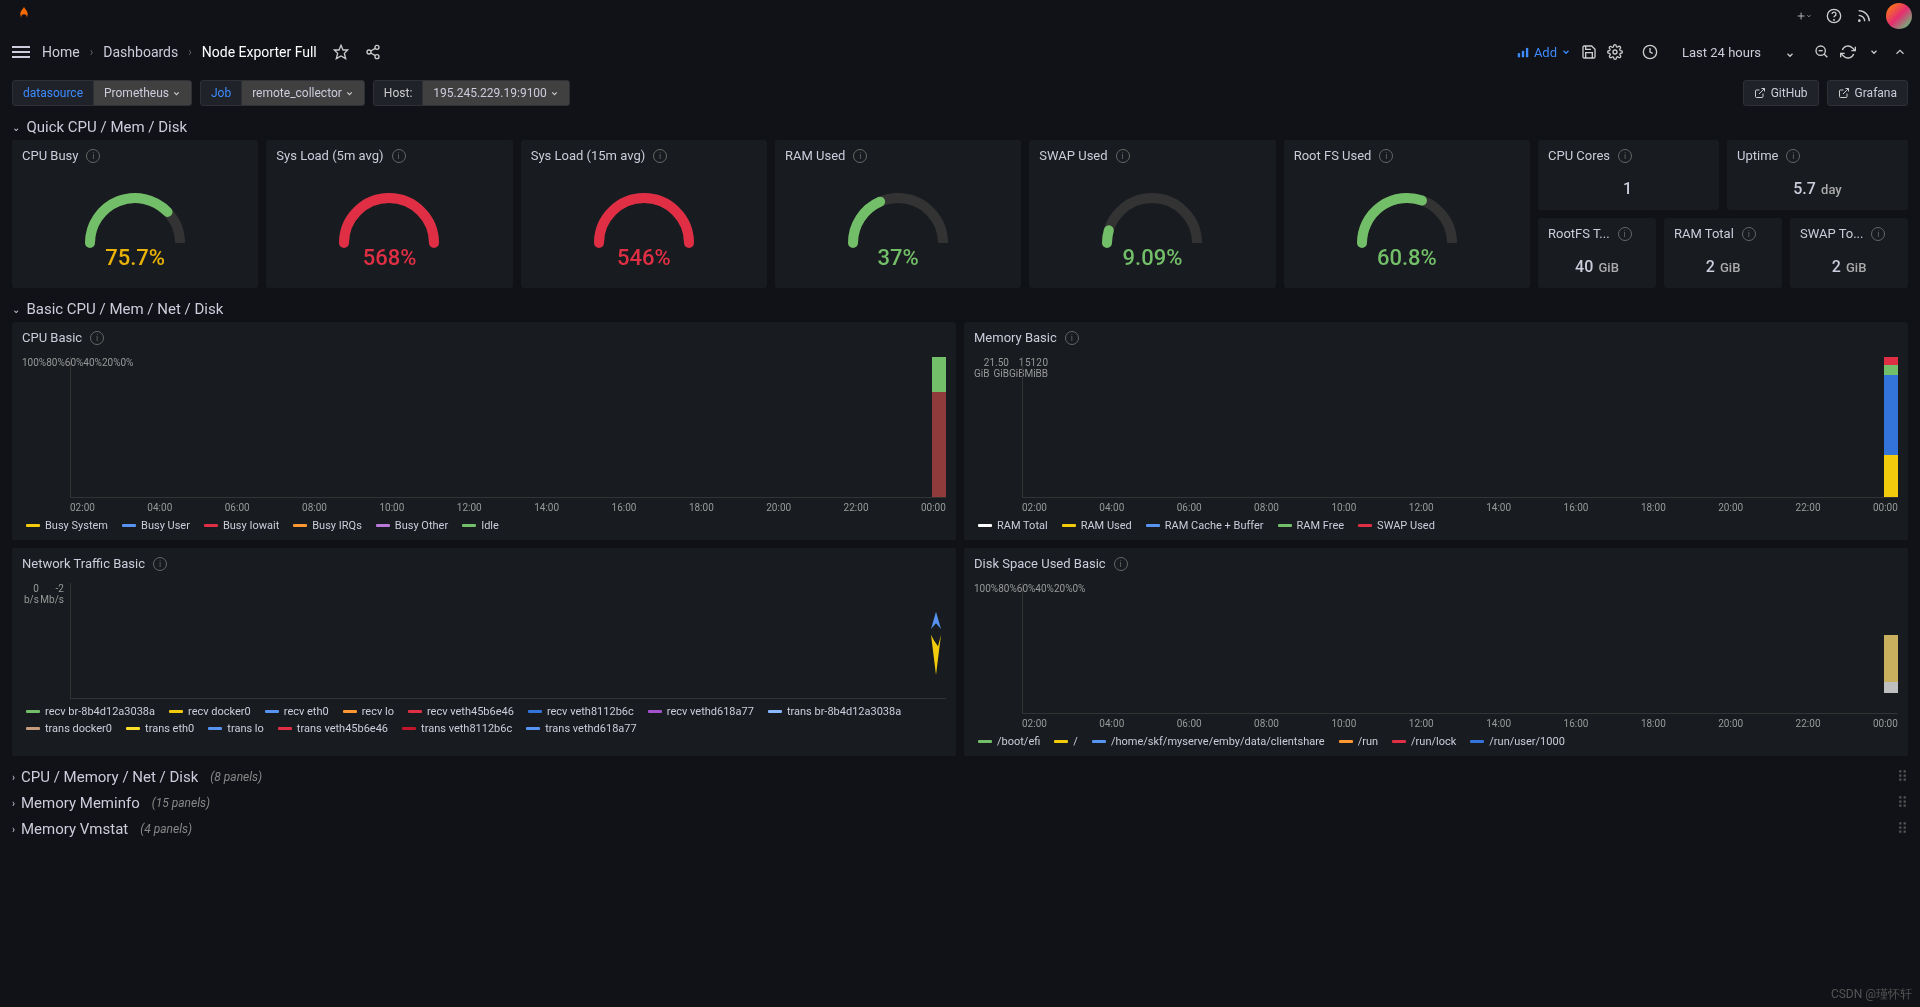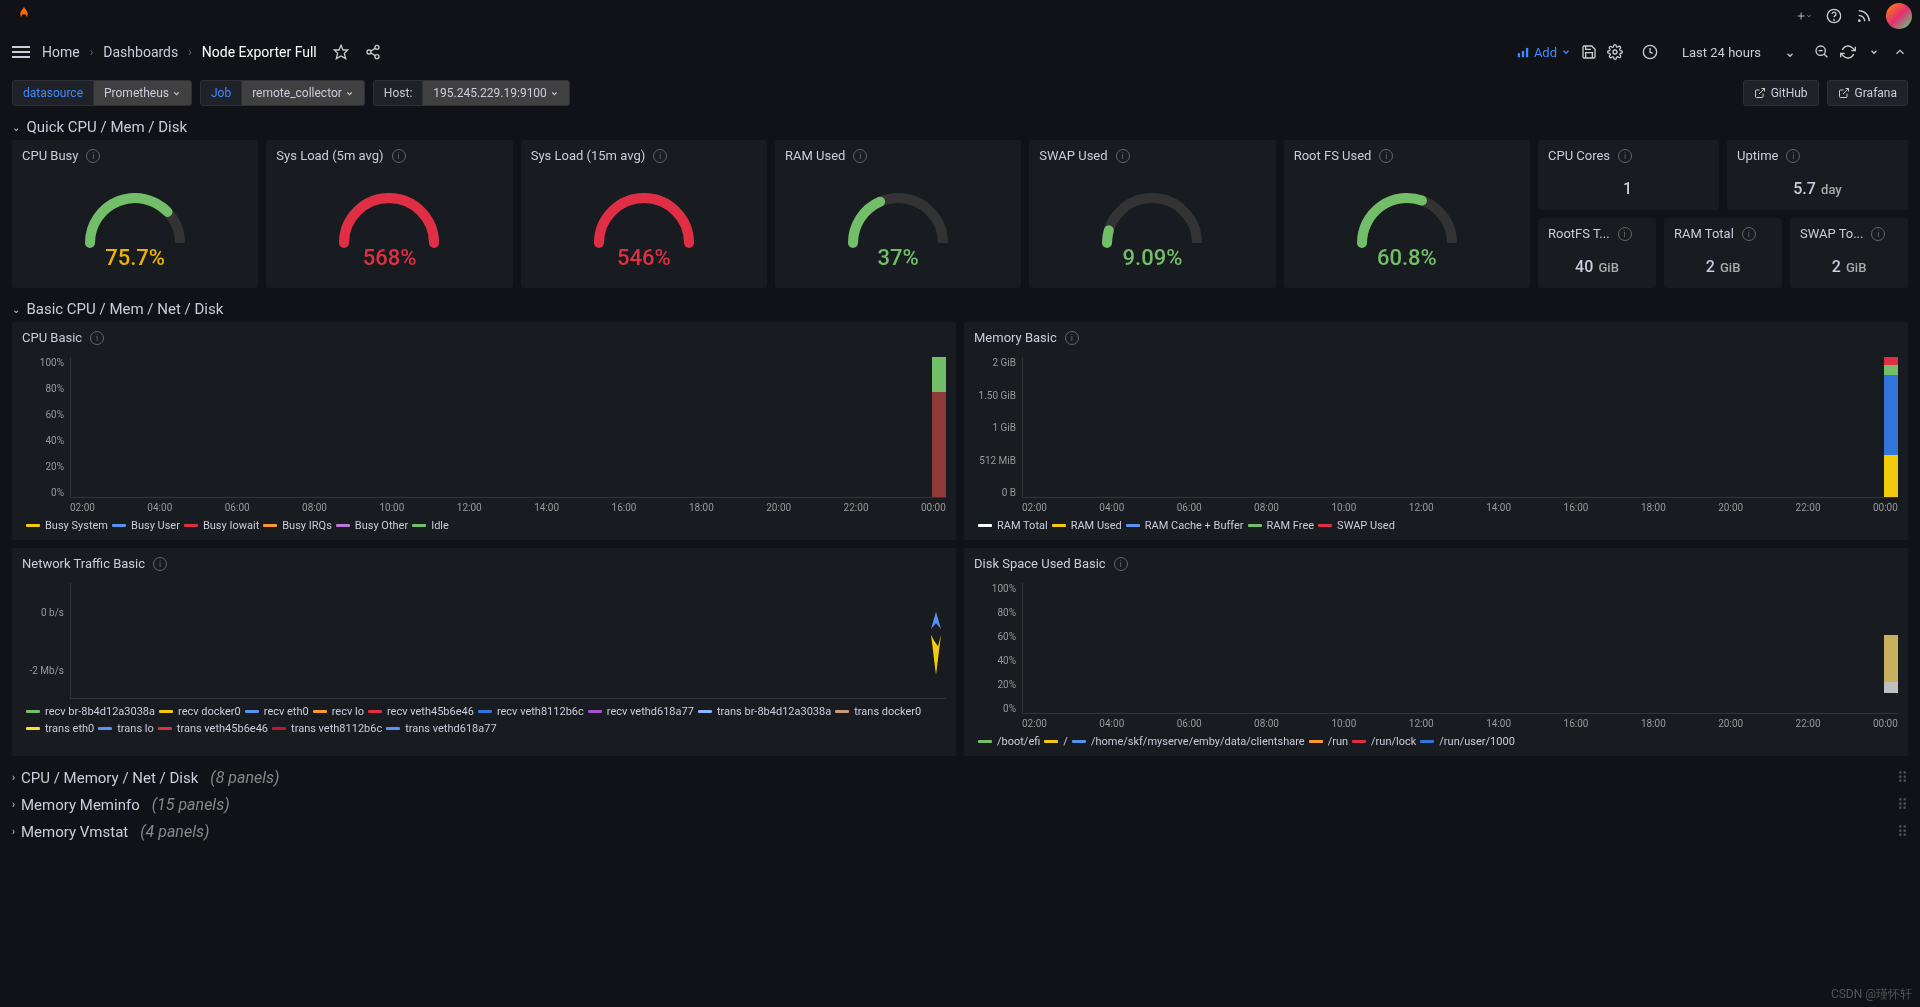--- a/index.html
+++ b/index.html
@@ -21,37 +21,37 @@
 .sep { color:#666; margin:0 4px; }
 .navright { margin-left:auto; display:flex; align-items:center; gap:10px; }
 .addbtn { color:#3d8bff; display:flex; align-items:center; gap:4px; cursor:pointer; font-size:13px; }
 .timepick { display:flex; align-items:flex-end; gap:24px; padding:4px 8px; border:1px solid transparent; border-radius:3px; cursor:pointer; font-size:13px; }
 .varrow { display:flex; align-items:center; padding:8px 12px; gap:8px; }
 .varlabel { background:#1f2228; border:1px solid #2e3036; padding:5px 10px; border-radius:3px 0 0 3px; font-size:12px; color:#3d8bff; }
 .varval { background:#404040; border:1px solid #2e3036; padding:5px 10px; border-radius:0 3px 3px 0; margin-left:-9px; font-size:12px; cursor:pointer; }
 .linkbtn { margin-left:auto; background:#1f2228; border:1px solid #2e3036; padding:5px 10px; border-radius:3px; font-size:12px; cursor:pointer; display:flex; align-items:center; gap:5px; }
 .rowhdr { display:flex; align-items:center; padding:4px 12px; font-size:15px; color:#ccccdc; cursor:pointer; gap:6px; }
 .rowhdr .tog { font-size:10px; }
-.rowhdr .cnt { color:#888; font-style:italic; font-size:16px; margin-left:6px; }
+.rowhdr .cnt { color:#888; font-style:italic; font-size:12px; margin-left:6px; }
 .rowhdr .drag { margin-left:auto; color:#555; }
 .panel { background:#181b1f; border-radius:3px; flex:1; position:relative; }
 .phdr { display:flex; align-items:center; padding:8px 10px; font-size:13px; color:#ccccdc; gap:8px; }
 .info { width:14px; height:14px; border:1.5px solid #666; border-radius:50%; display:inline-flex; align-items:center; justify-content:center; font-size:9px; color:#666; }
 .gaugewrap { height:90px; display:flex; align-items:flex-end; justify-content:center; padding-bottom:8px; }
 .gaugeval { position:absolute; bottom:18px; left:0; right:0; text-align:center; font-size:22px; font-weight:500; }
 .statpanel { background:#181b1f; border-radius:3px; flex:1; }
 .statval { text-align:center; padding:8px 0 12px; font-size:16px; font-weight:500; }
 .statval .unit { font-size:13px; color:#aaa; margin-left:2px; }
 .graphrow { display:flex; gap:8px; padding:0 12px 8px; }
 .graphpanel { background:#181b1f; border-radius:3px; flex:1; padding-bottom:6px; }
 .plotarea { height:145px; display:flex; padding:4px 10px 0 10px; position:relative; }
-.yaxis { display:flex; flex-direction:column; justify-content:space-between; font-size:10px; color:#999; text-align:right; padding-right:6px; width:48px; }
+.yaxis { display:flex; justify-content:space-between; font-size:10px; color:#999; text-align:right; padding-right:6px; width:48px; }
 .plot { flex:1; border-bottom:1px solid #333; border-left:1px solid #333; position:relative; }
 .xaxis { display:flex; justify-content:space-between; font-size:10px; color:#999; padding:4px 10px 0 58px; }
-.legend { display:flex; flex-wrap:wrap; gap:4px 4px; padding:6px 14px 2px; font-size:11px; }
+.legend { display:flex; flex-wrap:wrap; gap:4px 14px; padding:6px 14px 2px; font-size:11px; }
 .lgitem { display:flex; align-items:center; gap:5px; }
 .lgdash { width:14px; height:3px; border-radius:1px; }
 
 .endbar { position:absolute; right:0; top:0; bottom:0; width:14px; }
 .watermark { position:fixed; bottom:4px; right:8px; color:#555; font-size:12px; }
 svg { display:block; }
 </style>
 </head>
 <body>
 

